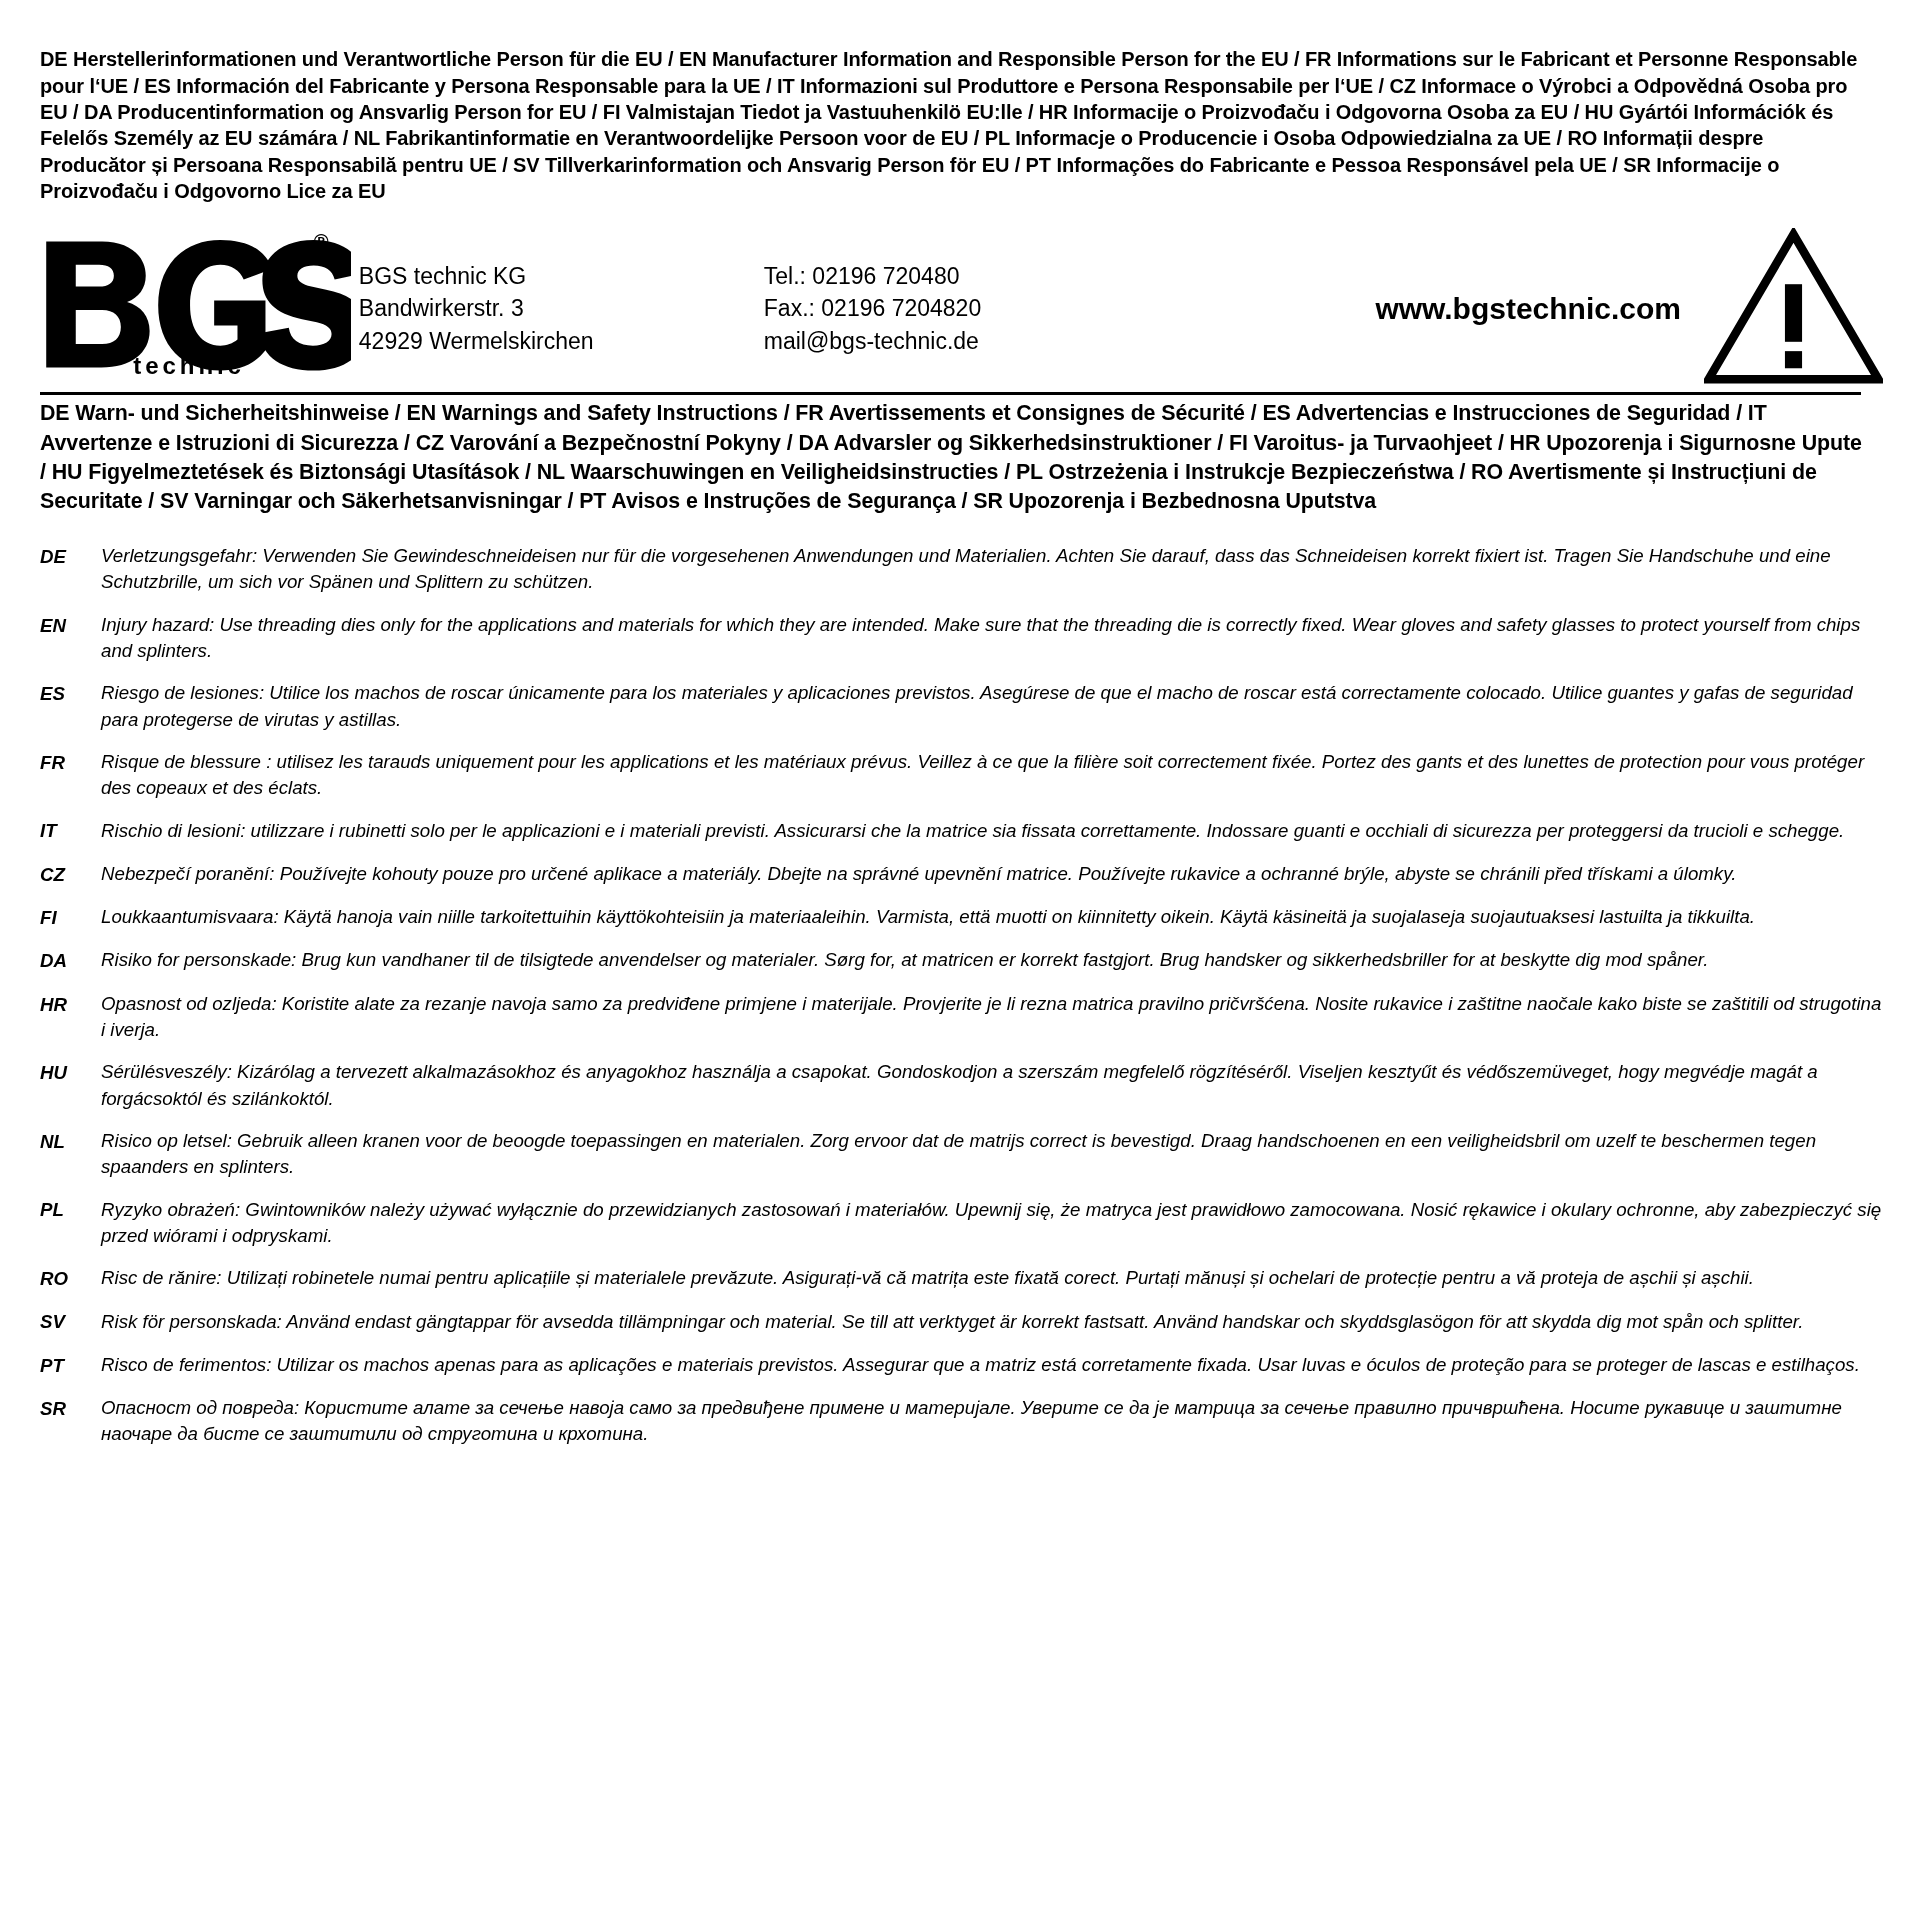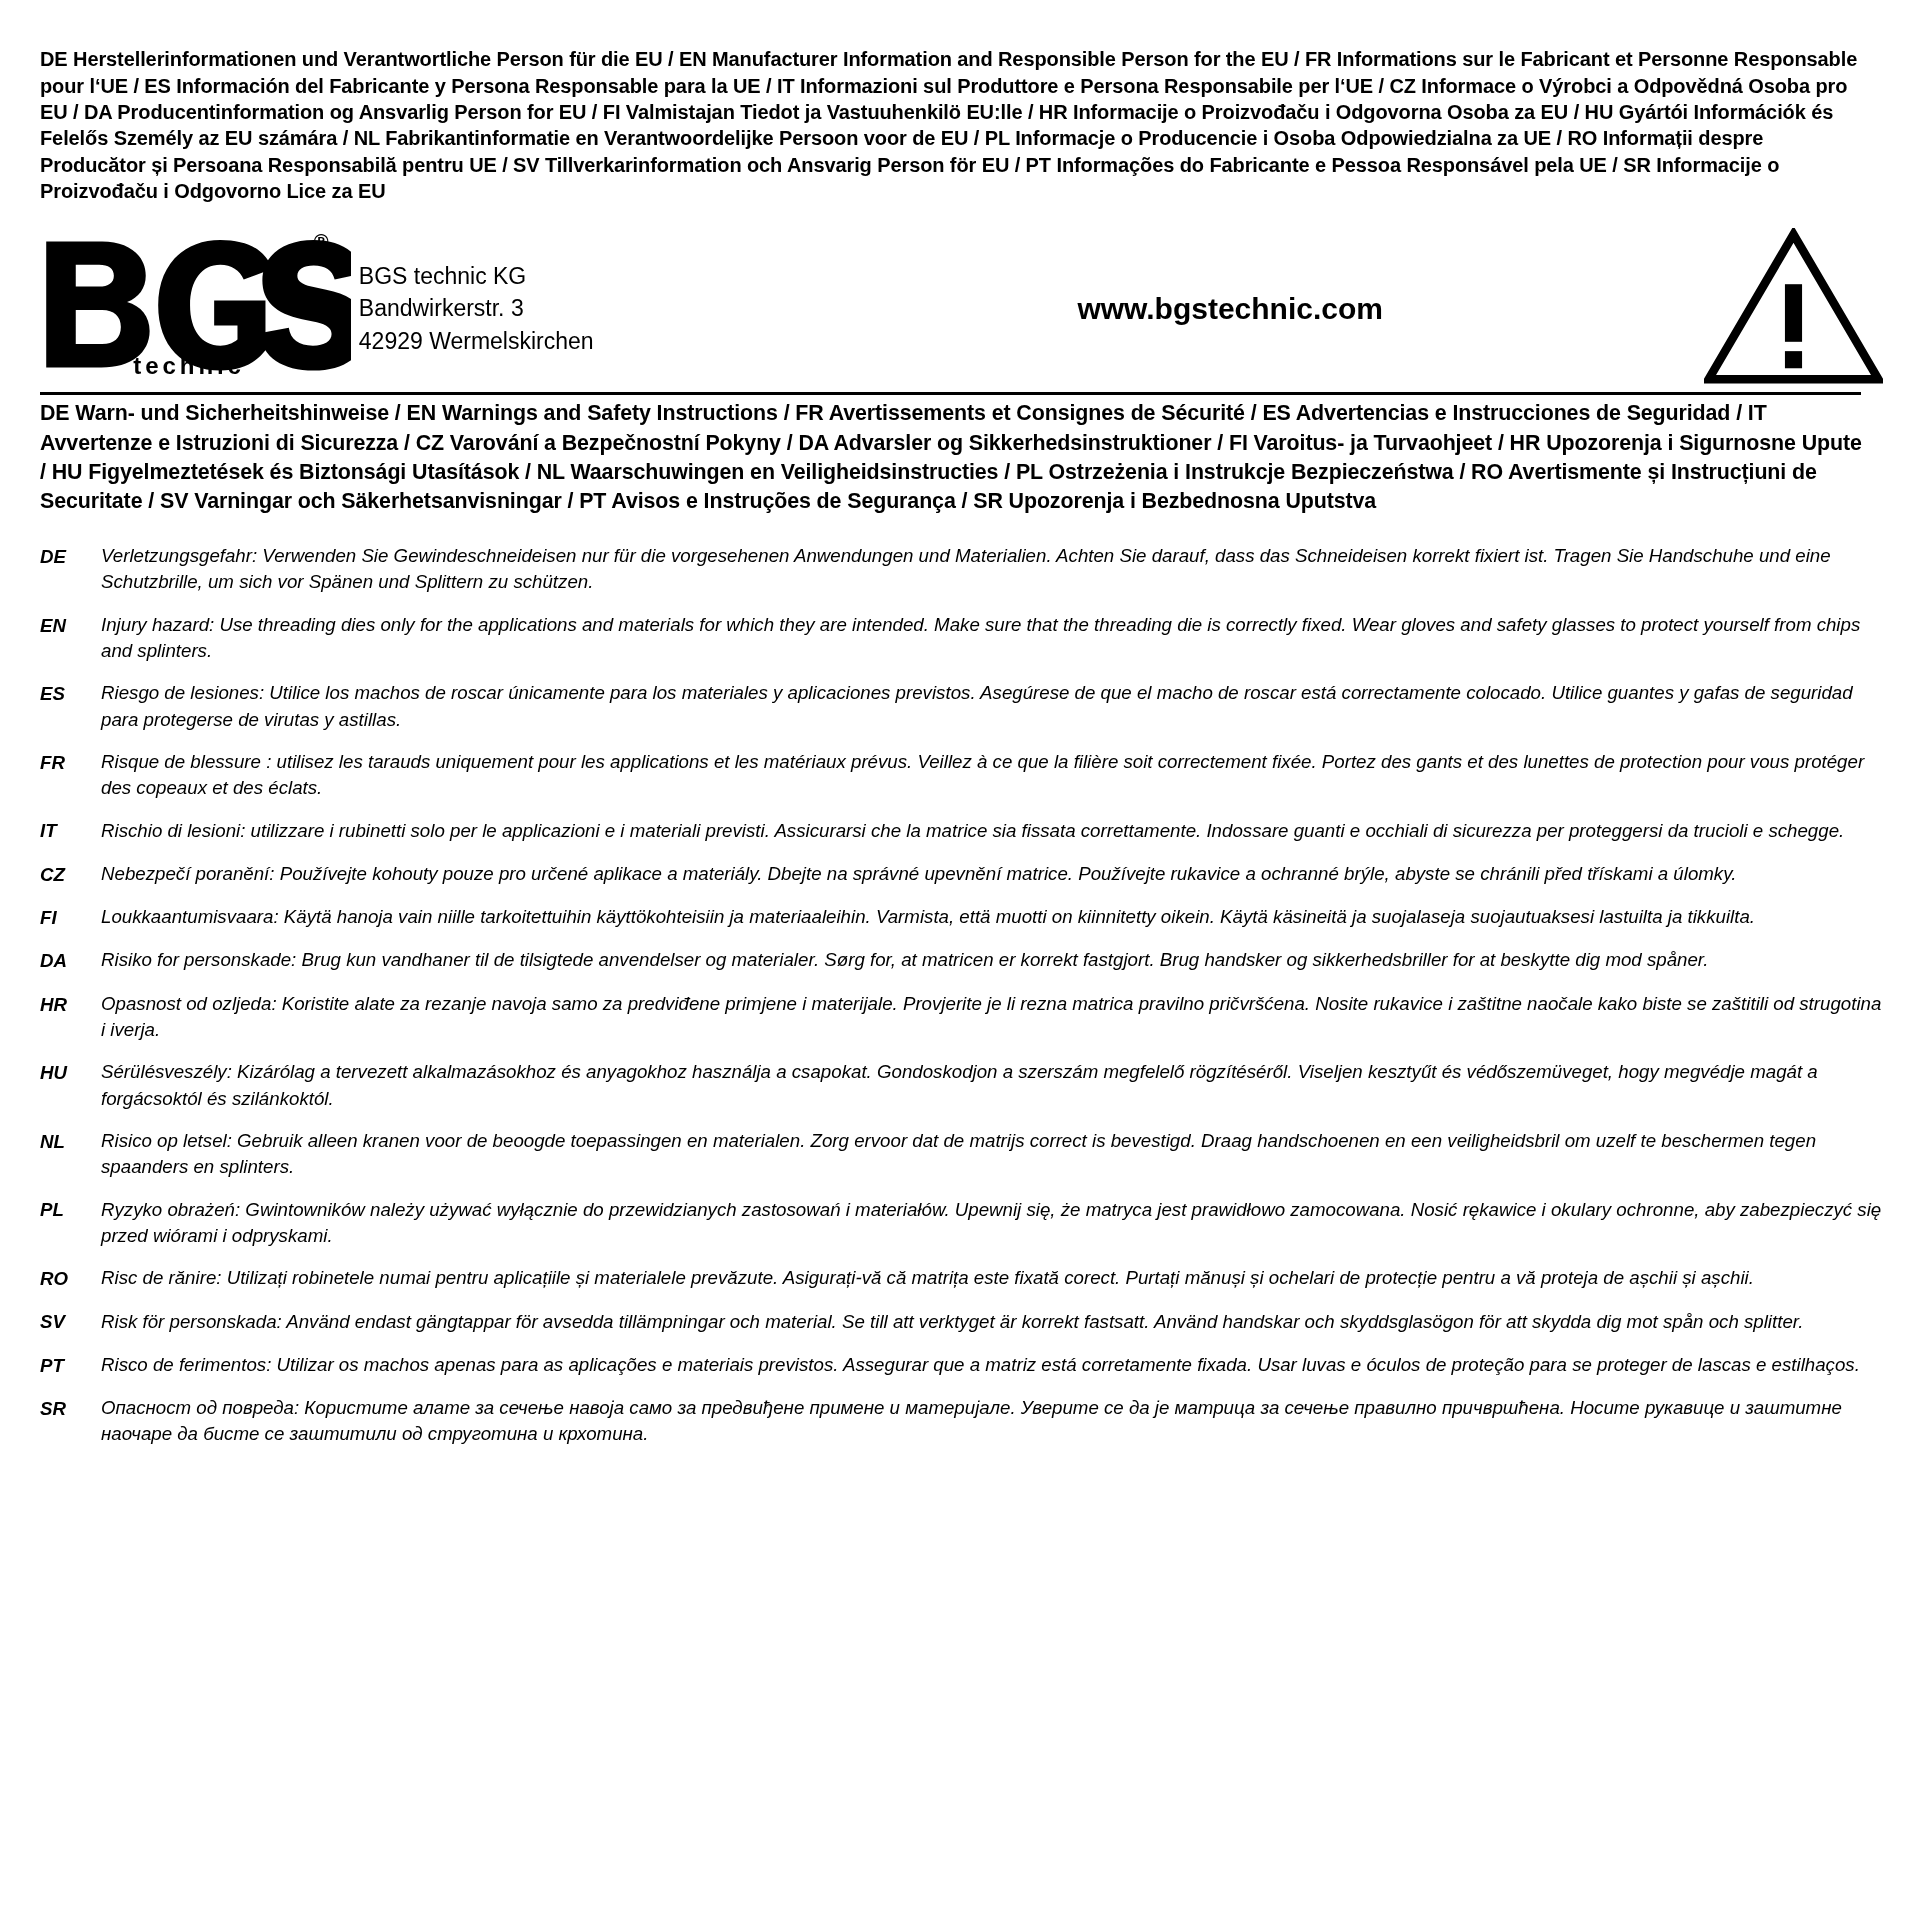--- a/index.html
+++ b/index.html
@@ -58,21 +58,21 @@
   .contact {
     font-size: 23px;
     line-height: 1.42;
     flex: 0 0 366px;
     padding-top: 4.7px;
   }
   .website {
     font-size: 30px;
     font-weight: bold;
     flex: 1 1 auto;
-    text-align: center;
+    text-align: right;
     padding-top: 6.2px;
     padding-left: 15.6px;
   }
   .warn-tri {
     flex: 0 0 202px;
     display: flex;
     justify-content: flex-end;
     align-items: center;
   }
 
@@ -145,20 +145,25 @@
         <text x="120" y="182" font-family="Liberation Sans, sans-serif" font-size="31" font-weight="bold" letter-spacing="5" fill="#000">technic</text>
       </svg>
     </div>
 
     <div class="addr">
       <div>BGS technic KG</div>
       <div>Bandwirkerstr. 3</div>
       <div>42929 Wermelskirchen</div>
     </div>
 
+    <div class="contact">
+      <div>Tel.: 02196 720480</div>
+      <div>Fax.: 02196 7204820</div>
+      <div>mail@bgs-technic.de</div>
+    </div>
 
     <div class="website">www.bgstechnic.com</div>
 
     <div class="warn-tri">
       <svg width="179" height="156" viewBox="0 0 230 200" xmlns="http://www.w3.org/2000/svg">
         <polygon points="115,8 224,194 6,194" fill="#ffffff" stroke="#000000" stroke-width="11" stroke-linejoin="miter"></polygon>
         <rect x="104" y="72" width="22" height="74" fill="#000000"></rect>
         <rect x="104" y="158" width="22" height="22" fill="#000000"></rect>
       </svg>
     </div>

